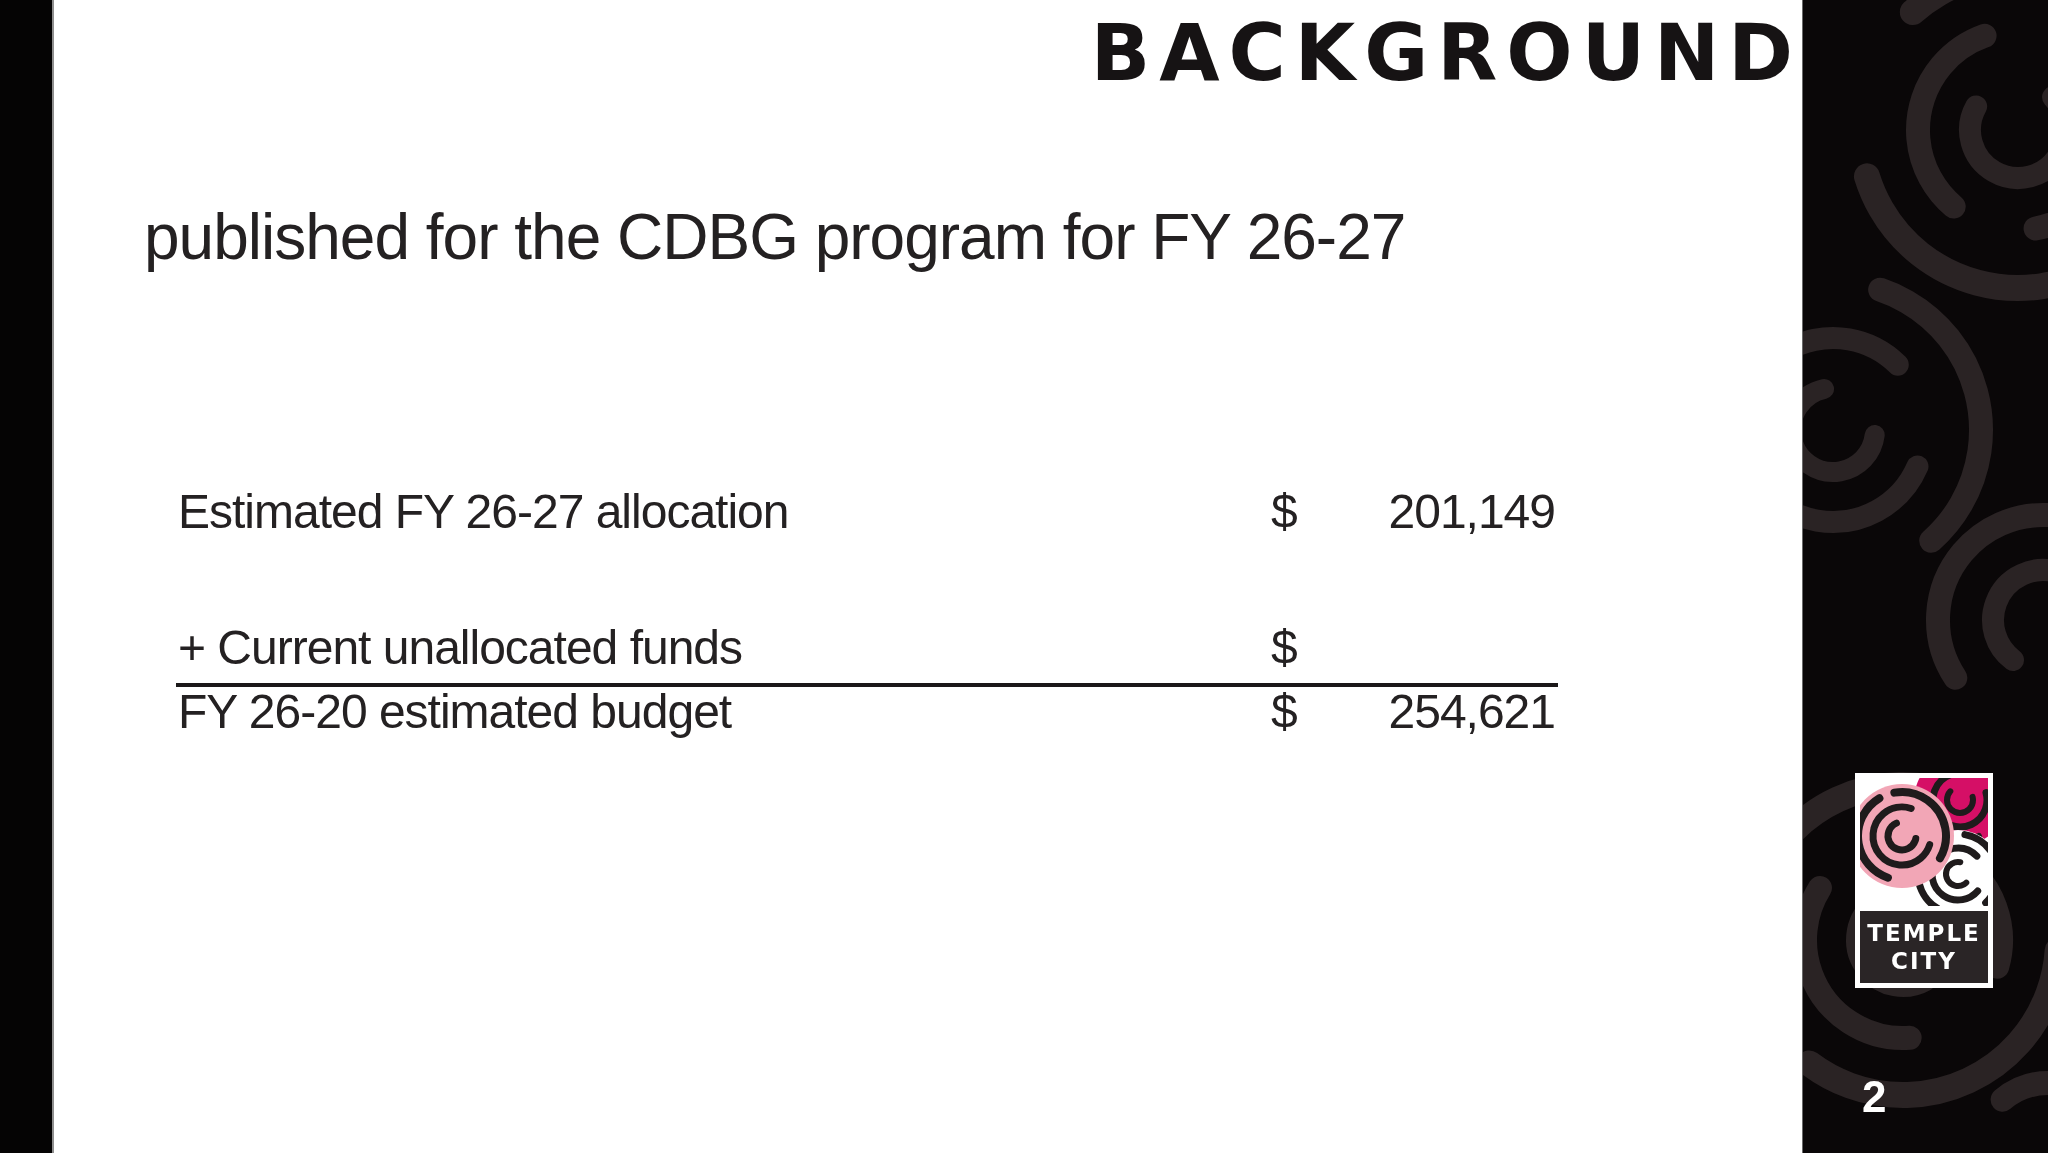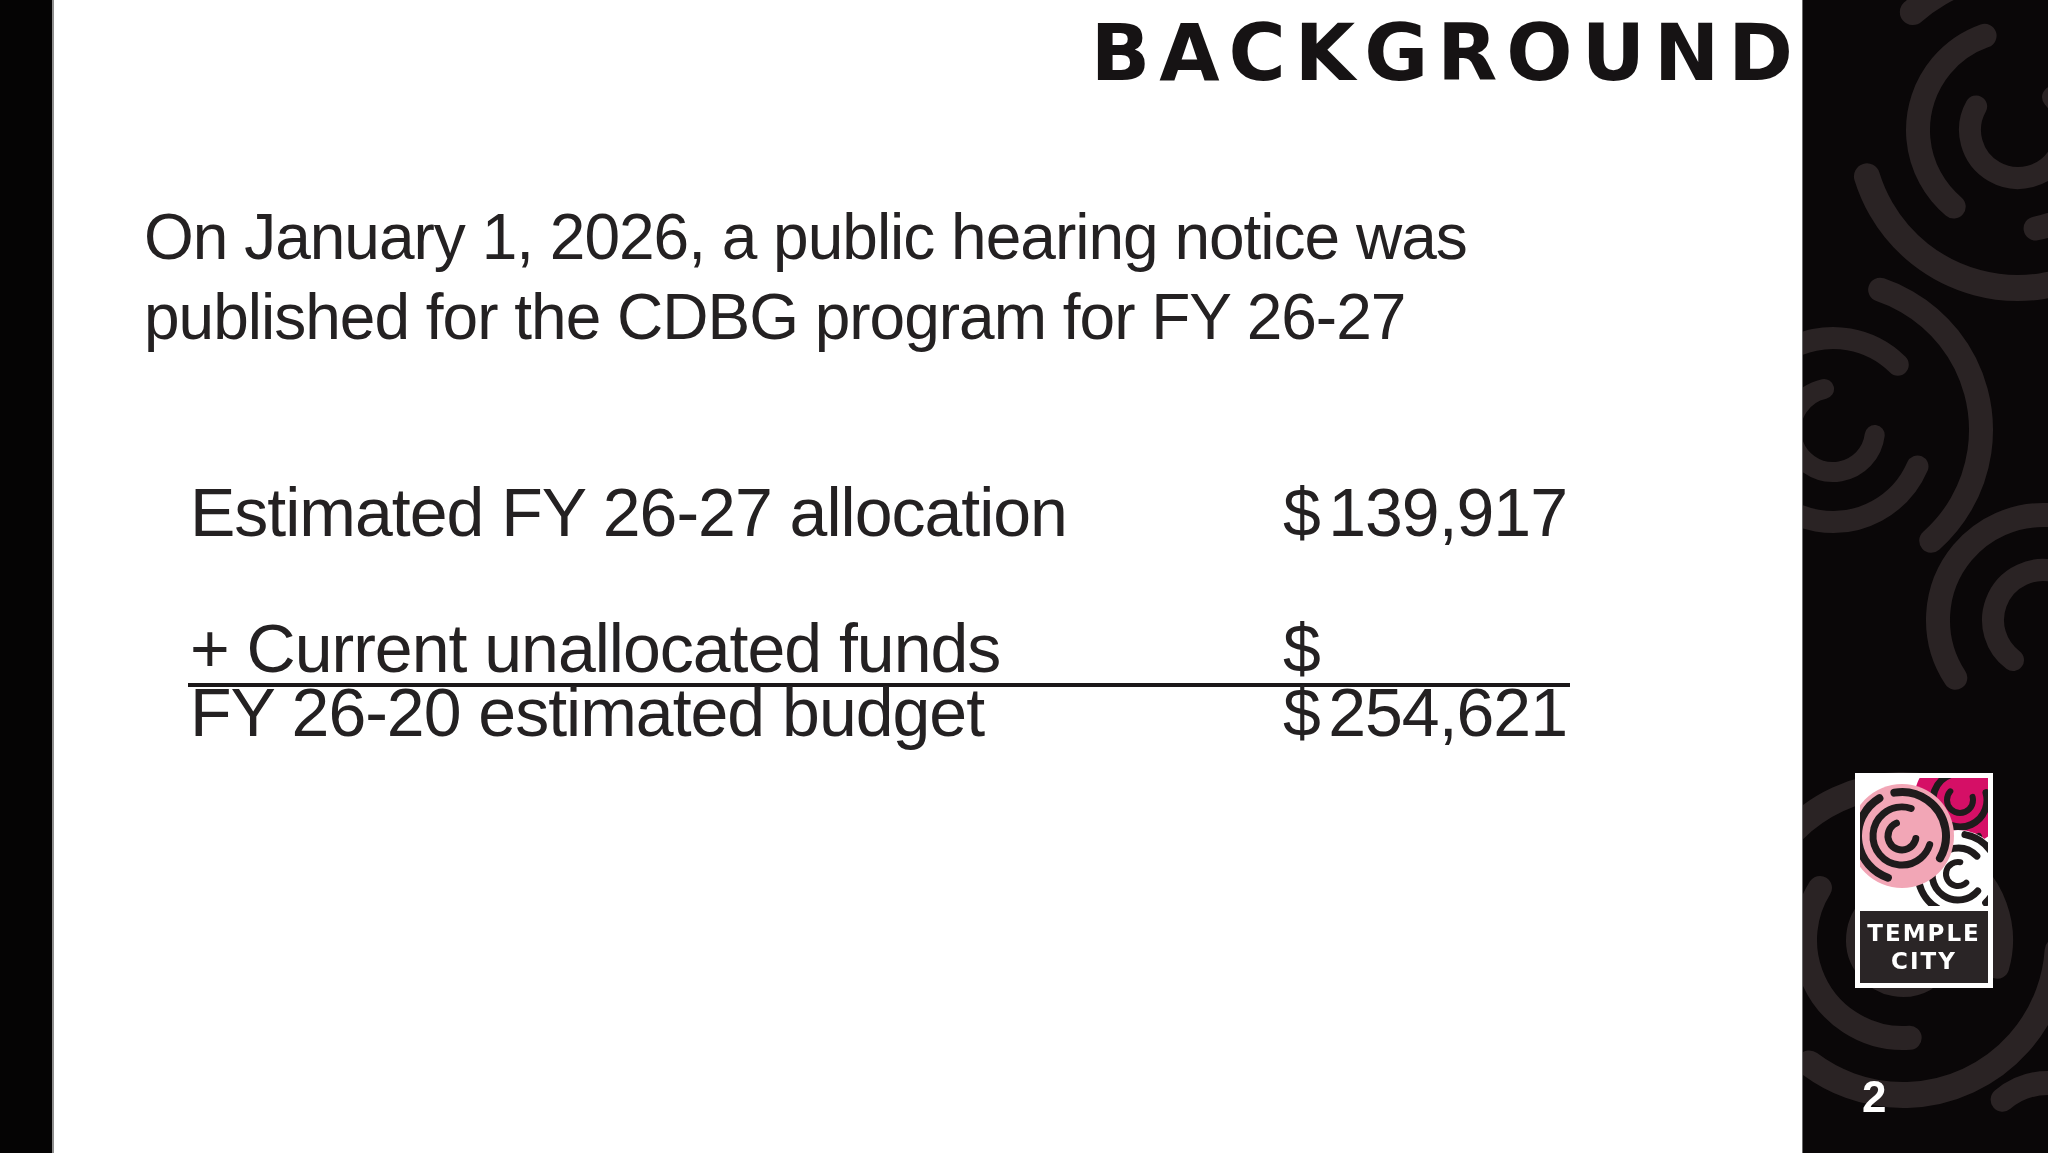--- a/index.html
+++ b/index.html
@@ -6,21 +6,21 @@
   .page{position:relative;width:2048px;height:1153px;background:#070505;overflow:hidden;
         font-family:"Liberation Sans",sans-serif;}
   
   .slide{position:absolute;left:52px;top:0;width:1751px;height:1153px;background:#ffffff;
          border-left:2px solid #8f8f8f;border-right:1px solid #6a6a6a;box-sizing:border-box;}
   .title{position:absolute;top:14px;left:0;width:100%;text-align:right;
          font-family:"DejaVu Sans",sans-serif;font-weight:bold;font-size:78px;line-height:1;
          letter-spacing:9px;color:#161314;}
   .para{position:absolute;left:90px;top:197px;font-size:64px;line-height:80px;color:#242122;
         letter-spacing:-1px;white-space:nowrap;}
-  .brow{position:absolute;left:134px;width:1382px;height:70px;font-size:68px;line-height:70px;
+  .brow{position:absolute;left:122px;width:1382px;height:70px;font-size:48px;line-height:70px;
         color:#242122;letter-spacing:-1px;white-space:nowrap;}
   .brow .lbl{position:absolute;left:2px;top:0;}
   .brow .val{position:absolute;left:1095px;top:0;width:284px;display:flex;
              justify-content:space-between;}
   .r1{top:477px;}
   .r2{top:577px;border-bottom:4px solid #1b1819;margin-top:36px;}
   .r3{top:677px;}
   
   .sidebar{position:absolute;left:1803px;top:0;width:245px;height:1153px;background:#0369a1;}
   .sidebar svg.pattern{position:absolute;left:0;top:0;}
@@ -40,29 +40,28 @@
 <body>
 
 <div class="page">
 
   <div class="left-strip"></div>
 
   <div class="slide">
     <div class="title">BACKGROUND</div>
 
     <div class="para">
-      <div>On January 1, 2026, a public hearing notice was</div>
       <div>published for the CDBG program for FY 26-27</div>
     </div>
 
     <div class="brow r1">
       <span class="lbl">Estimated FY 26-27 allocation</span>
       <span class="val">
         <span>$</span>
-        <span>139,917</span>
+        <span>201,149</span>
       </span>
     </div>
 
     <div class="brow r2">
       <span class="lbl">+ Current unallocated funds</span>
       <span class="val">
         <span>$</span>
       </span>
     </div>
 

